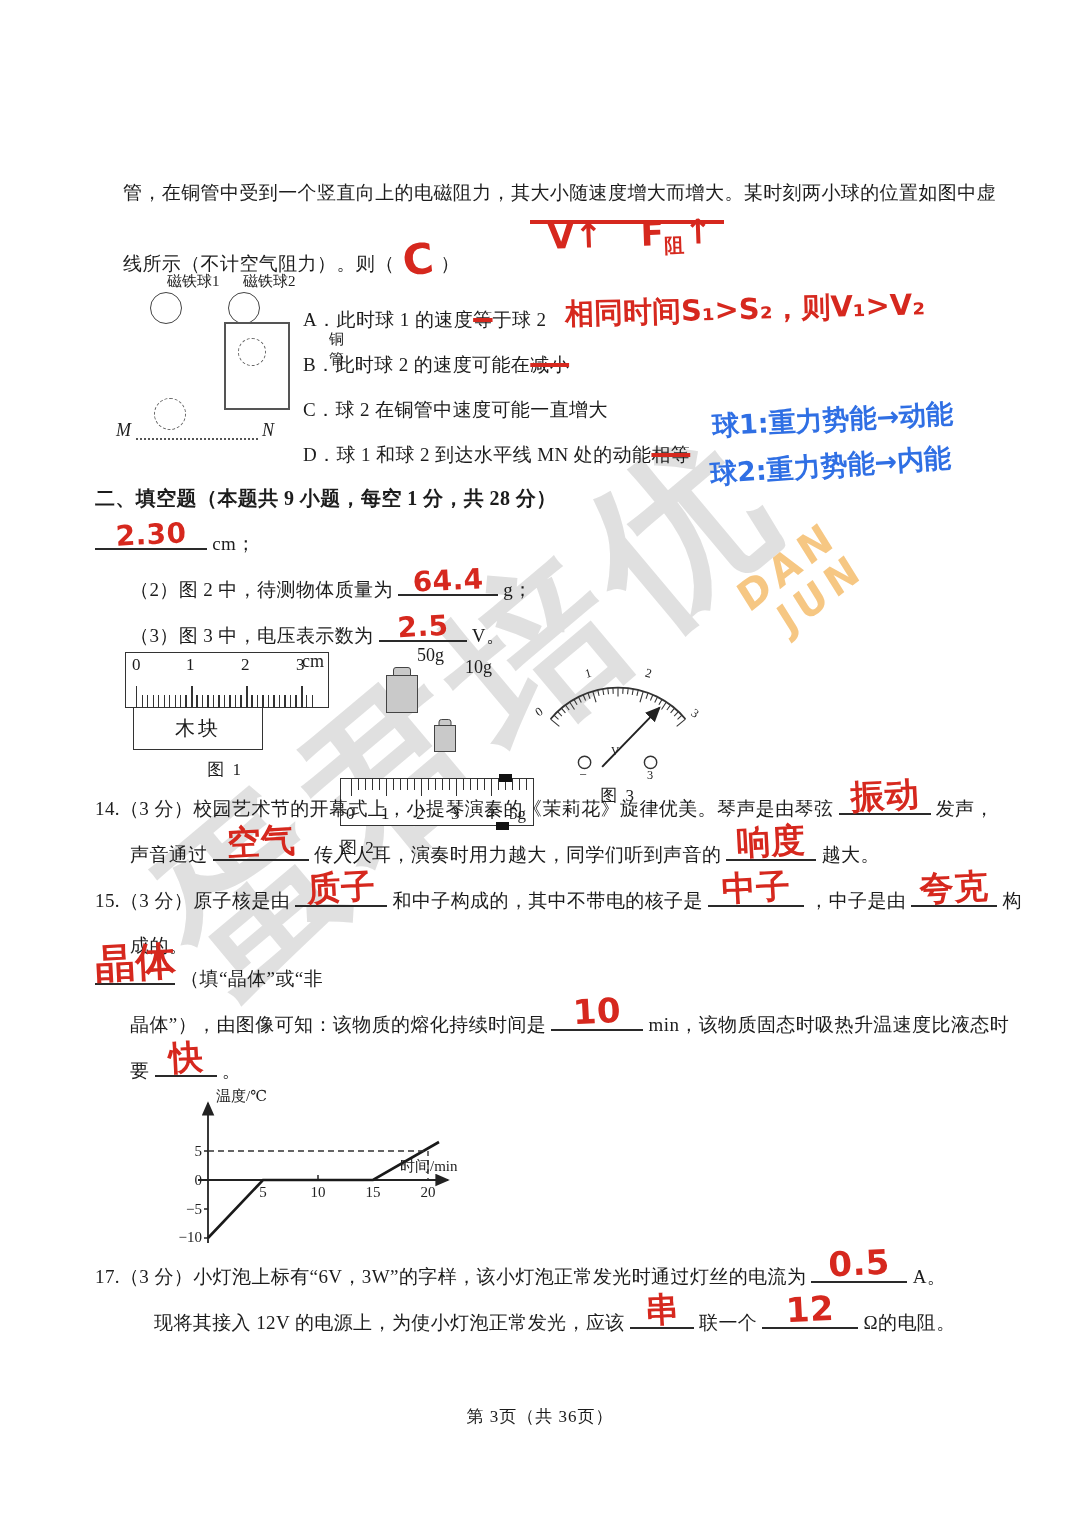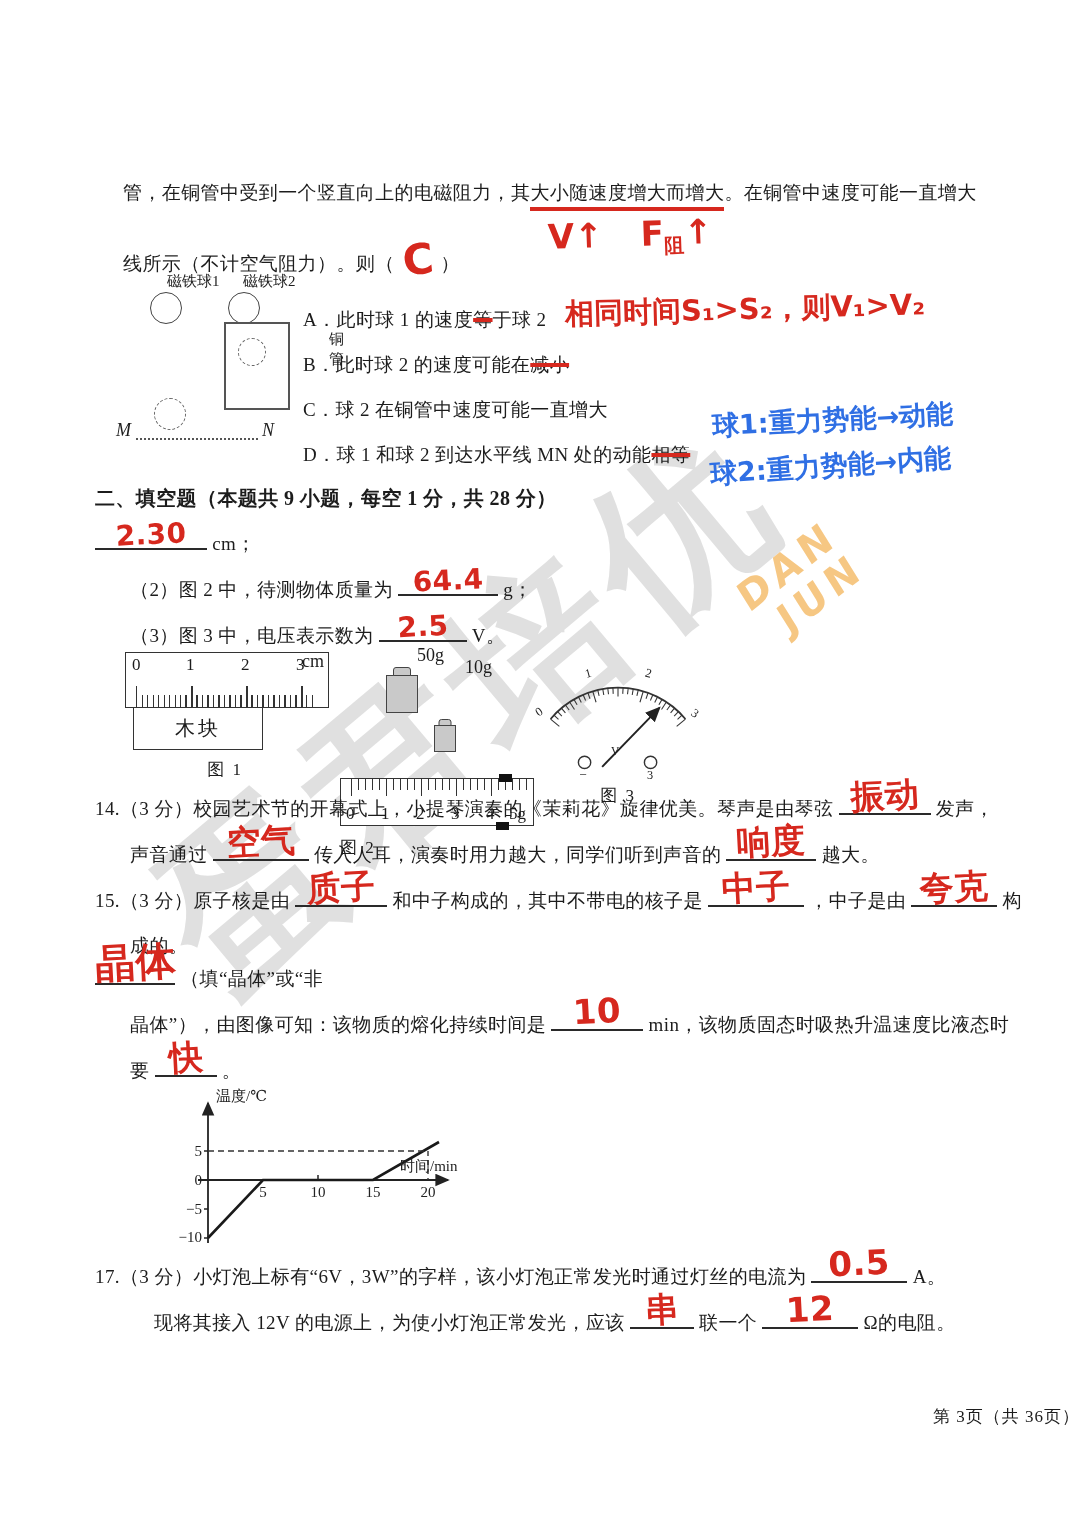--- a/index.html
+++ b/index.html
@@ -17,21 +17,21 @@
   .wm-en div{transform:skewX(-6deg);}
   .content{z-index:2;}
   
   .blank{display:inline-block;border-bottom:2px solid #2a2a2a;position:relative;height:0.95em;vertical-align:baseline;}
   .ans{position:absolute;left:0;right:0;bottom:-1px;text-align:center;color:#d6281e;font-weight:bold;
        font-size:28px;line-height:1;font-family:"DejaVu Sans",sans-serif;transform:rotate(-3deg);white-space:nowrap;}
   .ans.big{font-size:34px;bottom:1px;}
   .hw-red{color:#d6281e;font-weight:bold;font-family:"DejaVu Sans",sans-serif;white-space:nowrap;}
   .hw-blue{color:#2f6fe4;font-weight:bold;font-family:"DejaVu Sans",sans-serif;white-space:nowrap;}
   .strike-red{text-decoration:line-through;text-decoration-color:#d6281e;text-decoration-thickness:3.5px;}
-  .ul-red{border-bottom:4px solid #d6281e;padding-bottom:4px;}
+  .ul-red{border-bottom:4px solid #d6281e;padding-bottom:17px;}
   
   .ball{width:30px;height:30px;border:1.7px solid #444;border-radius:50%;}
   .ball.dashed{border-style:dashed;border-color:#666;}
   .tube{width:62px;height:84px;border:2px solid #555;}
   .mn-line{border-top:2.2px dotted #555;width:122px;height:0;}
   .mn{font-style:italic;font-size:18px;}
   .figlabel{font-size:15px;letter-spacing:0;margin-left:33px;}
   .caption{font-size:17px;letter-spacing:2px;}
   
   .ruler{width:202px;height:54px;border:1.8px solid #333;position:relative;background:#fff;}
@@ -45,35 +45,35 @@
   .beam .ticks-minor{top:0;bottom:auto;height:11px;background-image:repeating-linear-gradient(to right,#333 0 1px,transparent 1px 7px);}
   .beam .ticks-major{top:0;bottom:auto;height:17px;background-image:repeating-linear-gradient(to right,#333 0 1.5px,transparent 1.5px 35px);}
   .rider{position:absolute;width:13px;height:8px;background:#111;}
   .weight{background:#c9c9c9;border:1.5px solid #444;position:relative;}
   .weight:before{content:"";position:absolute;left:50%;transform:translateX(-50%);background:#c9c9c9;border:1.5px solid #444;border-radius:3px 3px 0 0;}
   .w50{width:30px;height:36px;}
   .w50:before{top:-9px;width:16px;height:7px;}
   .w10{width:20px;height:25px;}
   .w10:before{top:-7px;width:11px;height:5px;}
   svg text{font-family:"Liberation Serif","DejaVu Serif",serif;fill:#222;}
-  .footer{width:100%;text-align:right;font-size:17px;letter-spacing:1px;}
+  .footer{width:100%;text-align:center;font-size:17px;letter-spacing:1px;}
 </style>
 </head>
 <body>
 
 <div class="abs wm-main">蛋君培优</div>
 <div class="abs wm-en">
   <div>DAN</div>
   <div style="margin-left:18px;">JUN</div>
 </div>
 
 <div class="content abs" style="left:0;top:0;width:1080px;height:1527px;">
 
   <div class="abs t" style="left:123px;top:180px;">
-    <span>管，在铜管中受到一个竖直向上的电磁阻力，其</span><span class="ul-red">大小随速度增大而增大</span><span>。在铜管中速度可能一直增大</span>
+    <span>管，在铜管中受到一个竖直向上的电磁阻力，其</span><span class="ul-red">大小随速度增大而增大</span><span>。某时刻两小球的位置如图中虚</span>
   </div>
   <div class="abs t" style="left:123px;top:228px;">
     <span>线所示（不计空气阻力）。则（</span><span class="hw-red" style="display:inline-block;font-size:42px;transform:rotate(-6deg) translateY(4px);width:46px;text-align:center;">C</span><span>）</span>
   </div>
 
   <div class="abs hw-red" style="left:548px;top:214px;font-size:34px;transform:rotate(-2deg);">
     <span>V↑</span>
     <span style="margin-left:26px;">F</span><sub style="font-size:20px;">阻</sub><span>↑</span>
   </div>
 

